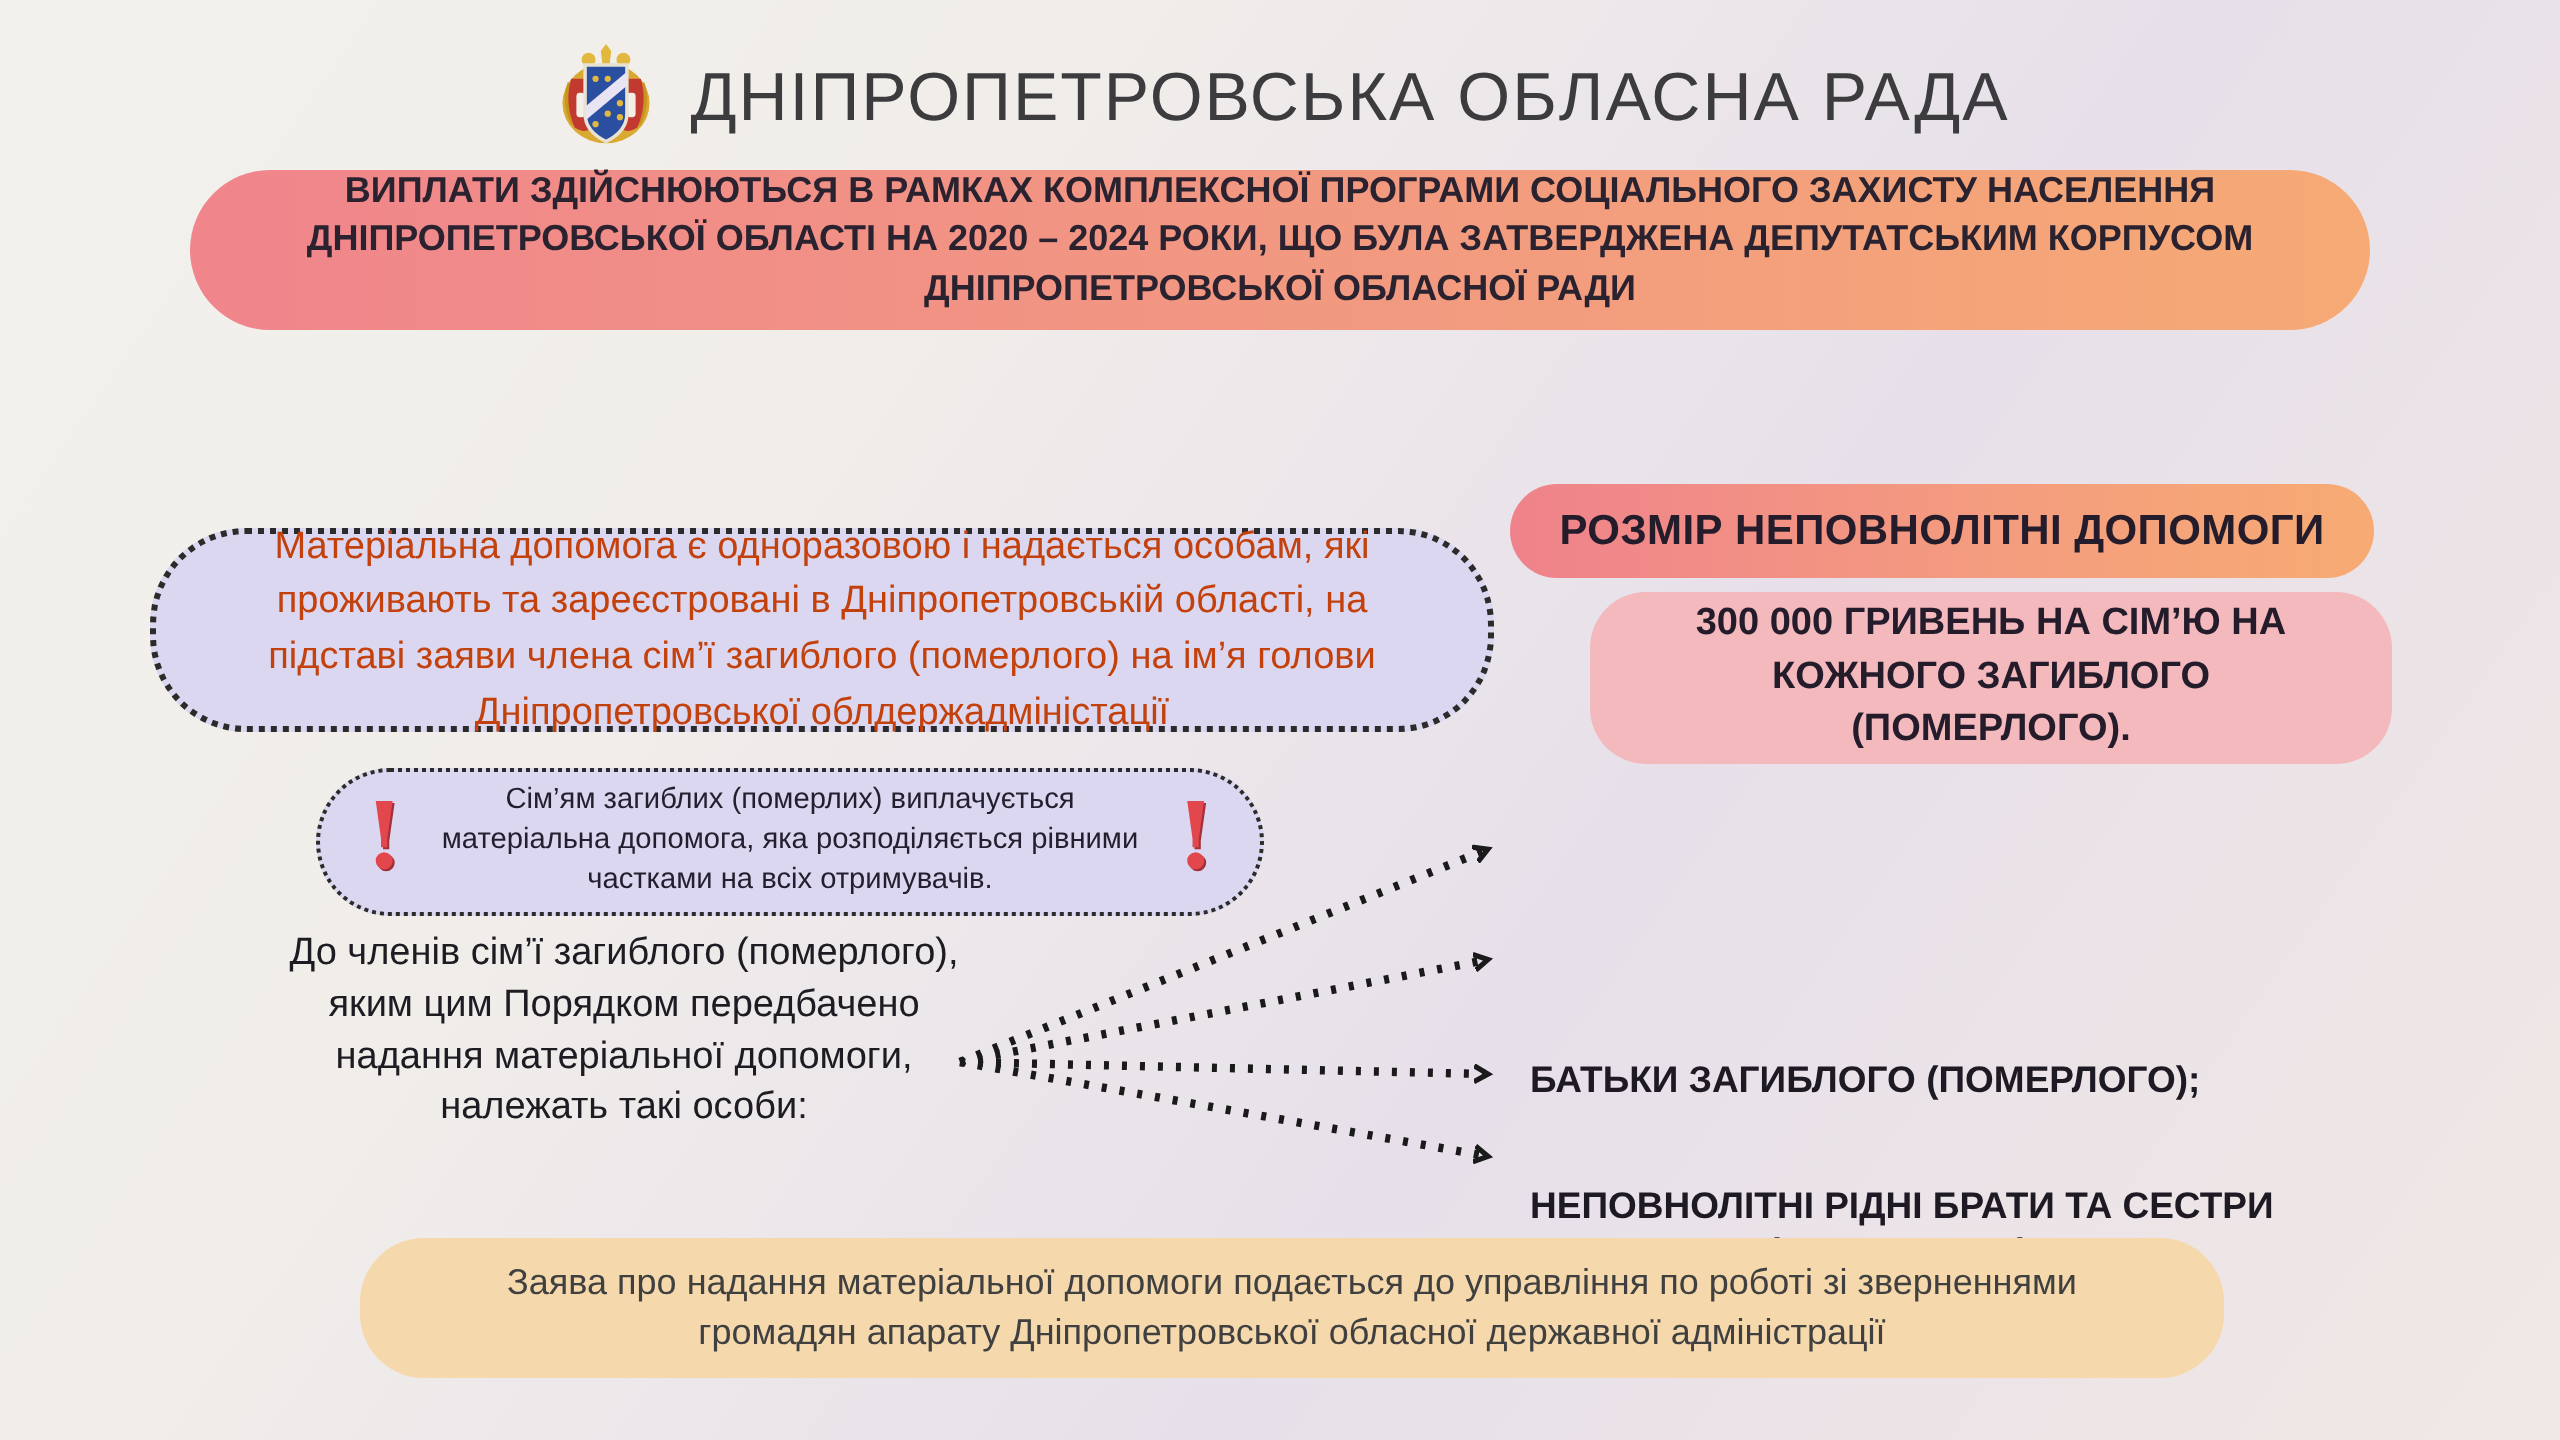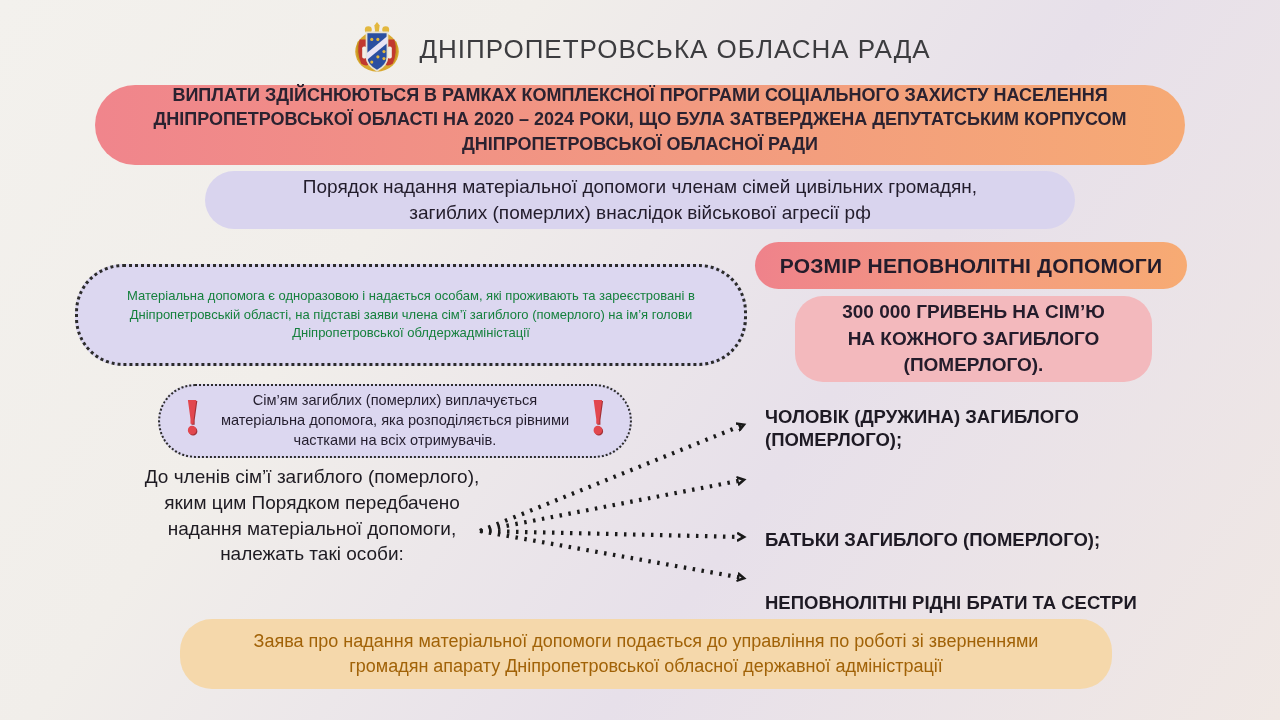--- a/index.html
+++ b/index.html
@@ -15,21 +15,21 @@
     background: linear-gradient(125deg, #f3f1ed 0%, #f1eeea 30%, #e7e0ea 62%, #f0e8e4 100%);
   }
 
   
   .header {
     position: absolute; top: 22px; left: 0; width: 100%;
     display: flex; align-items: center; justify-content: center; gap: 14px;
   }
   .logo { width: 56px; height: 54px; flex: 0 0 auto; }
   .header-title {
-    font-size: 26px; letter-spacing: 1px; color: #3c3c3f; font-weight: 400;
+    font-size: 34px; letter-spacing: 1px; color: #3c3c3f; font-weight: 400;
   }
 
   
   .banner {
     position: absolute; left: 95px; top: 85px; width: 1090px; height: 80px;
     border-radius: 40px;
     background: linear-gradient(90deg, #f0858c 0%, #f29a80 55%, #f6aa75 100%);
     display: flex; align-items: flex-end; justify-content: center;
     padding: 8px 42px; text-align: center;
   }
@@ -45,21 +45,21 @@
   .subtitle-text { font-size: 19px; line-height: 1.35; color: #221c2b; }
 
   
   .dotted-box {
     position: absolute; left: 75px; top: 264px; width: 672px; height: 102px;
     border-radius: 48px; background: #dcd7f0;
     border: 3px dotted #2b2b2b;
     display: flex; align-items: center; justify-content: center;
     padding: 8px 28px; text-align: center;
   }
-  .dotted-box-text { font-size: 13px; line-height: 1.45; color: #15803d; }
+  .dotted-box-text { font-size: 19px; line-height: 1.45; color: #c2410c; }
 
   
   .warning-box {
     position: absolute; left: 158px; top: 384px; width: 474px; height: 74px;
     border-radius: 37px; background: #dcd7f0;
     border: 2.5px dotted #2b2b2b;
     display: flex; align-items: center; justify-content: space-between;
     padding: 4px 22px; text-align: center;
   }
   .excl {
@@ -71,21 +71,21 @@
 
   
   .amount-header {
     position: absolute; left: 755px; top: 242px; width: 432px; height: 47px;
     border-radius: 24px;
     background: linear-gradient(90deg, #ef828b 0%, #f49c7f 55%, #f7ab73 100%);
     display: flex; align-items: center; justify-content: center;
   }
   .amount-header-text { font-size: 21px; font-weight: 700; color: #241c2b; letter-spacing: 0.2px; }
   .amount-box {
-    position: absolute; left: 795px; top: 296px; width: 357px; height: 86px;
+    position: absolute; left: 795px; top: 296px; width: 401px; height: 86px;
     border-radius: 28px; background: #f3b9bd;
     display: flex; align-items: center; justify-content: center;
     padding: 6px 34px; text-align: center;
   }
   .amount-box-text { font-size: 19px; font-weight: 700; line-height: 1.4; color: #241c2b; }
 
   
   .members-intro {
     position: absolute; left: 138px; top: 464px; width: 348px;
     text-align: center; font-size: 19px; line-height: 1.36; color: #1e1b22;
@@ -104,21 +104,21 @@
   .member-item.m2 { top: 529px; }
   .member-item.m3 { top: 592px; }
 
   
   .footer-box {
     position: absolute; left: 180px; top: 619px; width: 932px; height: 70px;
     border-radius: 32px; background: #f5d8ab;
     display: flex; align-items: center; justify-content: center;
     padding: 8px 50px; text-align: center;
   }
-  .footer-text { font-size: 18px; line-height: 1.4; color: #a16207; }
+  .footer-text { font-size: 18px; line-height: 1.4; color: #404040; }
 </style>
 </head>
 <body>
 
 <div class="poster">
 
   <div class="header">
     <svg class="logo" viewBox="0 0 64 62" aria-hidden="true">
 
       <ellipse cx="32" cy="34" rx="25" ry="23" fill="#d9a931"></ellipse>
@@ -144,23 +144,20 @@
       <circle cx="26" cy="46" r="1.8" fill="#e3b83e"></circle>
       <circle cx="40" cy="42" r="1.8" fill="#e3b83e"></circle>
     </svg>
     <div class="header-title">ДНІПРОПЕТРОВСЬКА ОБЛАСНА РАДА</div>
   </div>
 
   <div class="banner">
     <div class="banner-text">ВИПЛАТИ ЗДІЙСНЮЮТЬСЯ В РАМКАХ КОМПЛЕКСНОЇ ПРОГРАМИ СОЦІАЛЬНОГО ЗАХИСТУ НАСЕЛЕННЯ ДНІПРОПЕТРОВСЬКОЇ ОБЛАСТІ НА 2020 – 2024 РОКИ, ЩО БУЛА ЗАТВЕРДЖЕНА ДЕПУТАТСЬКИМ КОРПУСОМ ДНІПРОПЕТРОВСЬКОЇ ОБЛАСНОЇ РАДИ</div>
   </div>
 
-  <div class="subtitle-box">
-    <div class="subtitle-text">Порядок надання матеріальної допомоги членам сімей цивільних громадян, загиблих (померлих) внаслідок військової агресії рф</div>
-  </div>
 
   <div class="dotted-box">
     <div class="dotted-box-text">Матеріальна допомога є одноразовою і надається особам, які проживають та зареєстровані в Дніпропетровській області, на підставі заяви члена сім’ї загиблого (померлого) на ім’я голови Дніпропетровської облдержадміністації</div>
   </div>
 
   <div class="amount-header">
     <div class="amount-header-text">РОЗМІР НЕПОВНОЛІТНІ ДОПОМОГИ</div>
   </div>
   <div class="amount-box">
     <div class="amount-box-text">300 000 ГРИВЕНЬ НА СІМ’Ю НА КОЖНОГО ЗАГИБЛОГО (ПОМЕРЛОГО).</div>
@@ -181,21 +178,20 @@
       </marker>
     </defs>
     <g stroke="#1a1a1a" stroke-width="4.2" fill="none" stroke-dasharray="2.5 6.5">
       <line x1="15" y1="136" x2="278" y2="30" marker-end="url(#ah)"></line>
       <line x1="15" y1="136" x2="278" y2="85" marker-end="url(#ah)"></line>
       <line x1="15" y1="136" x2="278" y2="142" marker-end="url(#ah)"></line>
       <line x1="15" y1="136" x2="278" y2="183" marker-end="url(#ah)"></line>
     </g>
   </svg>
 
-  <div class="member-item m0">ЧОЛОВІК (ДРУЖИНА) ЗАГИБЛОГО (ПОМЕРЛОГО);</div>
   <div class="member-item m2">БАТЬКИ ЗАГИБЛОГО (ПОМЕРЛОГО);</div>
   <div class="member-item m3">НЕПОВНОЛІТНІ РІДНІ БРАТИ ТА СЕСТРИ ЗАГИБЛОГО (ПОМЕРЛОГО).</div>
 
   <div class="footer-box">
     <div class="footer-text">Заява про надання матеріальної допомоги подається до управління по роботі зі зверненнями громадян апарату Дніпропетровської обласної державної адміністрації</div>
   </div>
 
 </div>
 
 </body></html>

